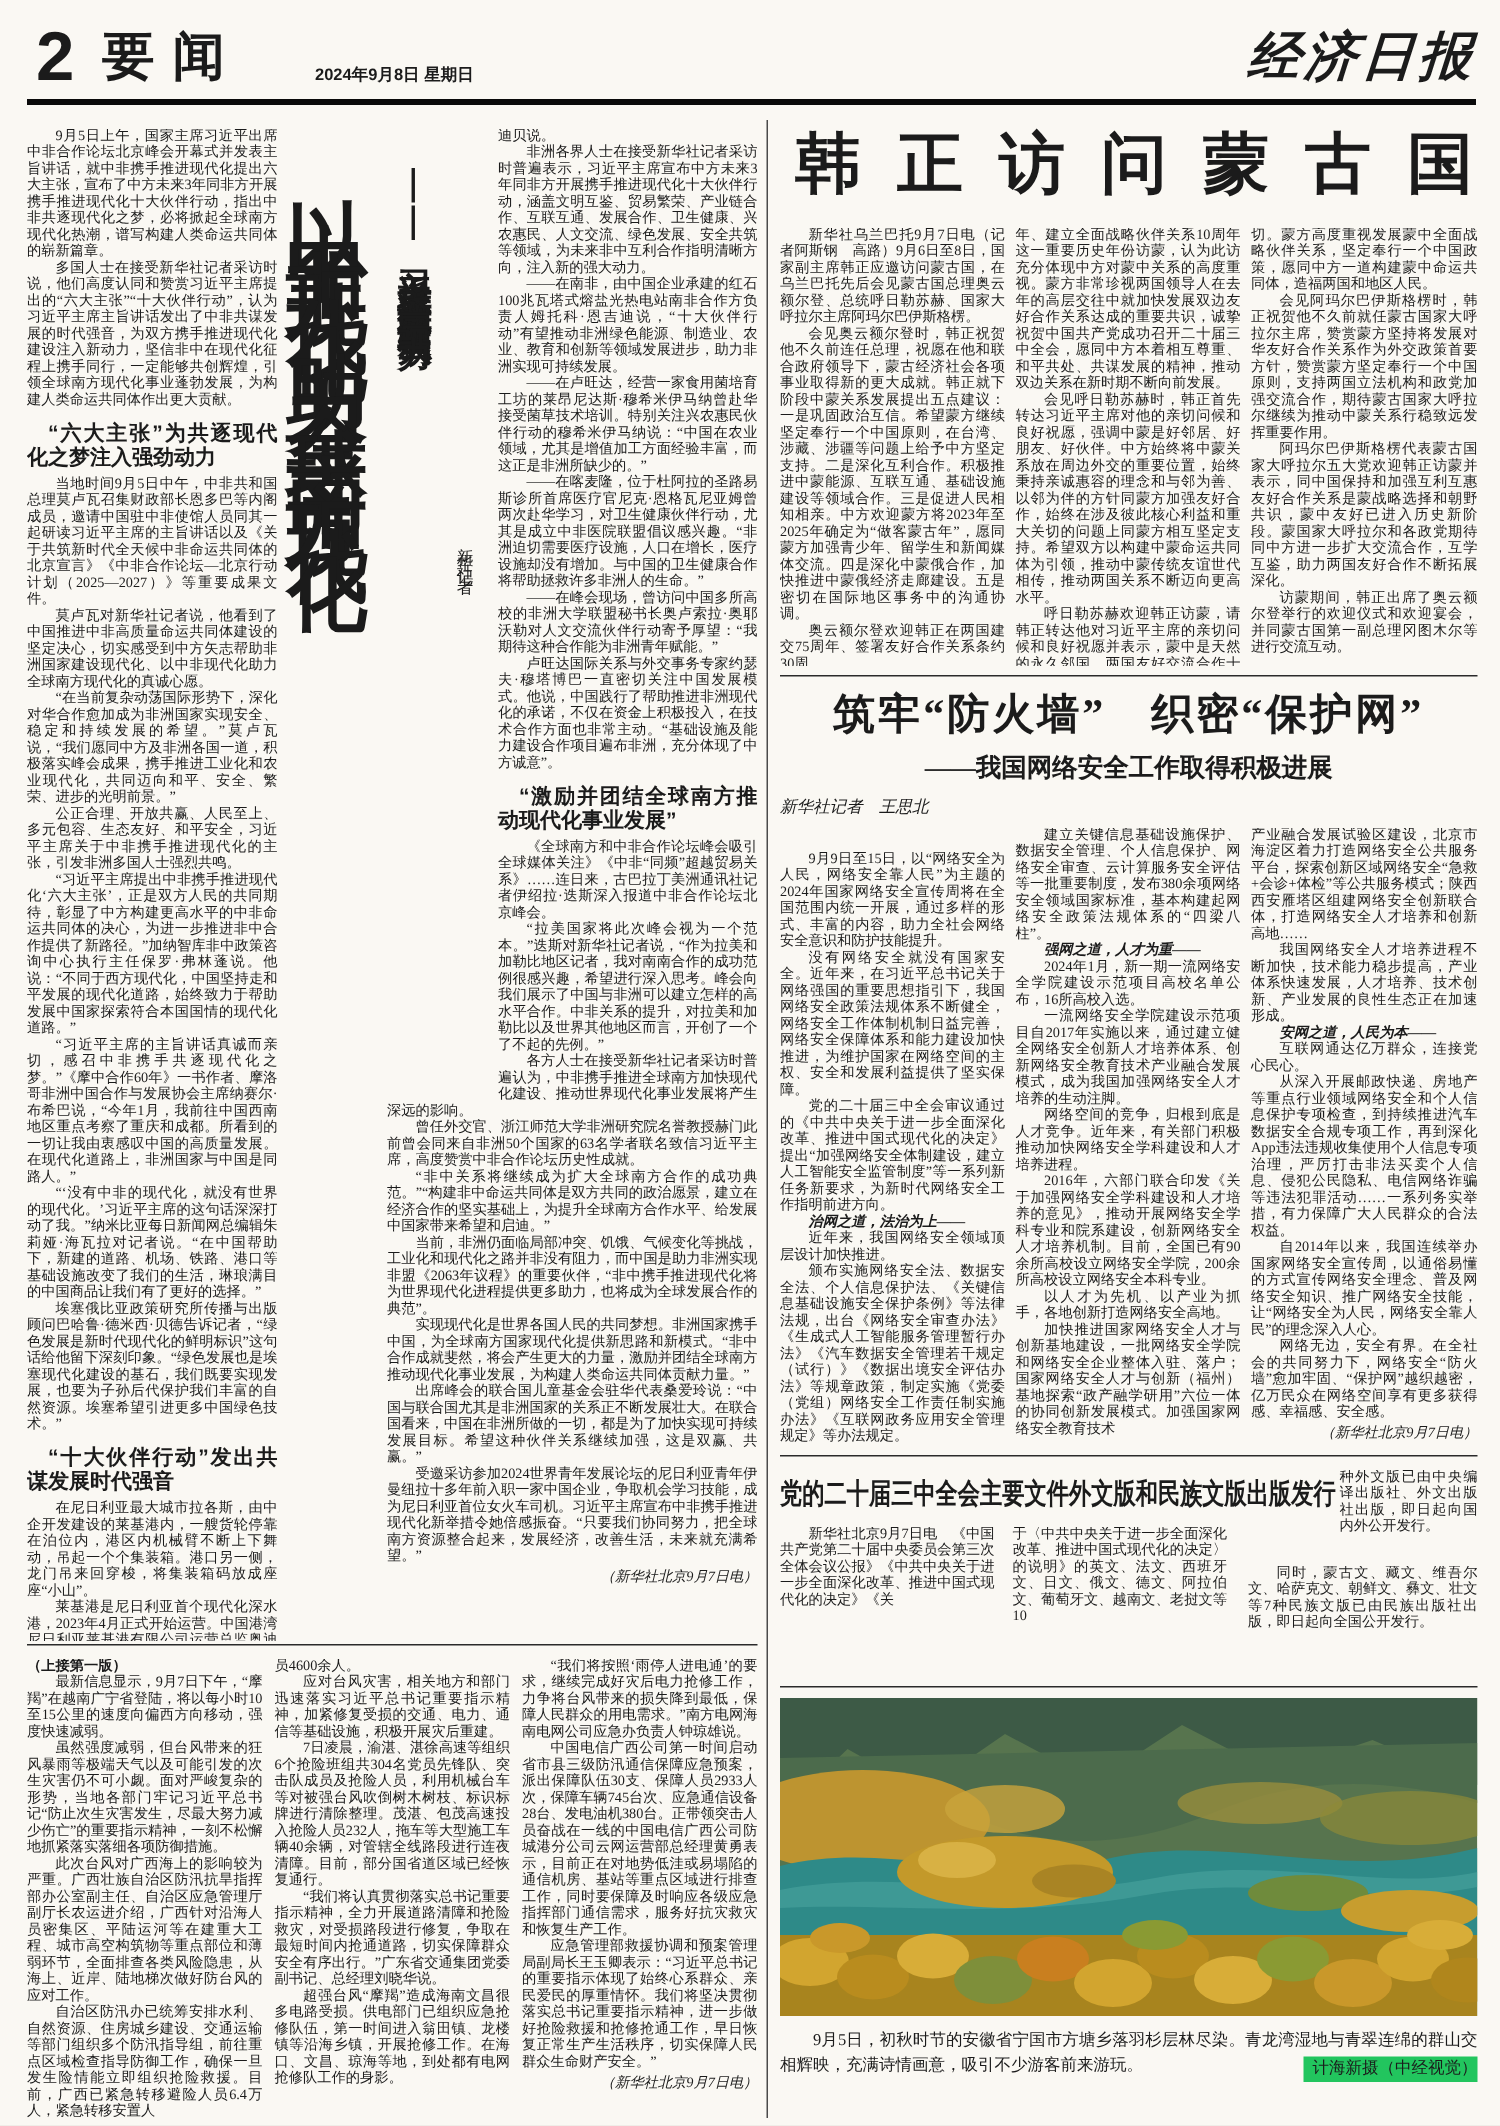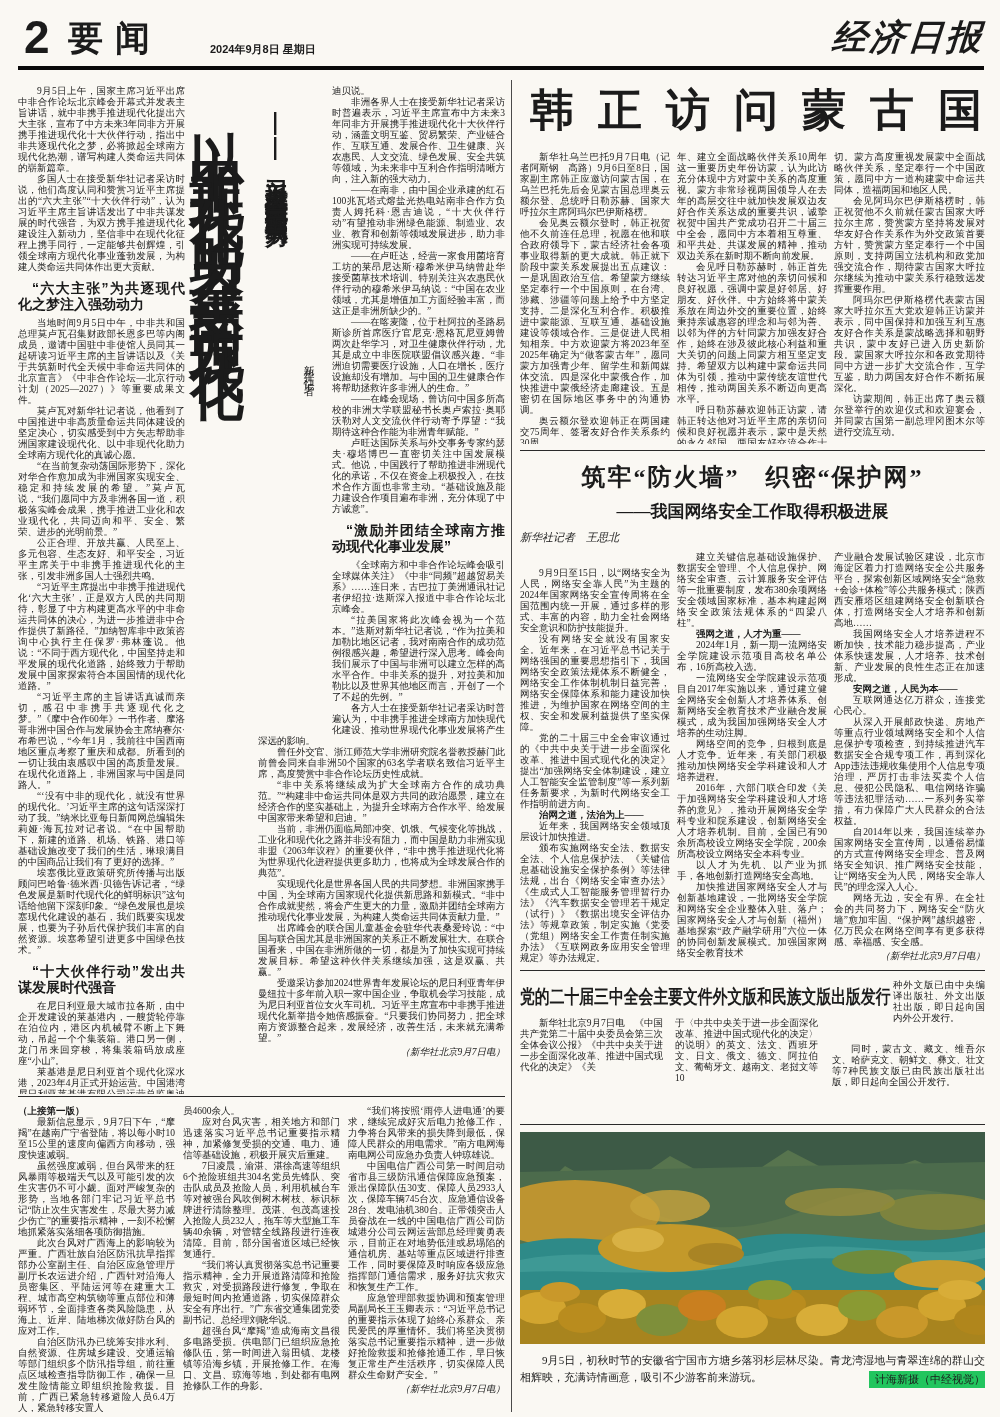--- a/index.html
+++ b/index.html
@@ -15,41 +15,41 @@
   .masthead{position:absolute;right:16px;top:14px;font-size:35px;font-weight:700;
             font-style:italic;letter-spacing:3px;transform:skewX(-4deg);}
   .rule-head{position:absolute;left:18px;top:66px;width:966px;height:4px;background:#0a0a0a;}
   .hr{position:absolute;height:1px;background:#2a2a2a;}
   .vrule{position:absolute;left:511px;top:80px;width:1px;height:1332px;background:#4a4a4a;}
   
   .col{position:absolute;font-size:9.5px;line-height:11px;text-align:justify;overflow:hidden;}
   .col p{margin:0;text-indent:2em;}
   .col p.i-c,.col p.i-n{text-indent:0;}
   .col p.i-n{font-weight:700;}
-  .col p.i-b{font-weight:700;}
+  .col p.i-b{font-weight:700;font-style:italic;}
   .col p.i-d{text-align:right;font-style:italic;margin-top:3px;text-indent:0;}
   .col h3.i-h{font-family:"Liberation Sans",sans-serif;font-weight:700;font-size:14px;
               line-height:16px;margin:7px 0 6px 0;text-indent:1em;}
   
   .lead-headline{position:absolute;left:186px;top:88px;width:64px;height:1002px;
                  writing-mode:vertical-rl;font-family:"Liberation Sans",sans-serif;
                  font-size:54px;font-weight:900;letter-spacing:17px;line-height:64px;overflow:hidden;}
   .lead-subhead{position:absolute;left:256px;top:112px;width:42px;height:612px;
                 writing-mode:vertical-rl;font-family:"Liberation Sans",sans-serif;
                 font-size:23px;font-weight:700;letter-spacing:2px;line-height:42px;overflow:hidden;}
   .lead-byline{position:absolute;left:300px;top:356px;width:16px;height:80px;
                writing-mode:vertical-rl;font-size:11px;letter-spacing:5px;}
   .float-spacer{float:left;width:74px;height:642px;}
   
   .mn-headline{position:absolute;left:520px;top:82px;width:465px;height:56px;
                font-family:"Liberation Sans",sans-serif;font-size:44px;font-weight:900;
                letter-spacing:24px;padding-left:10px;white-space:nowrap;overflow:hidden;line-height:56px;}
   
   .sec-headline{position:absolute;left:520px;top:458px;width:465px;text-align:center;
-                font-size:24px;font-weight:900;letter-spacing:2px;line-height:38px;}
+                font-size:28px;font-weight:900;letter-spacing:2px;line-height:38px;}
   .sec-subhead{position:absolute;left:520px;top:500px;width:465px;text-align:center;
                font-size:17px;font-weight:700;line-height:24px;}
   .sec-byline{position:absolute;left:520px;top:530px;width:465px;text-align:left;
               font-size:11px;font-style:italic;}
   
   .pl-headline{position:absolute;left:520px;top:984px;width:465px;
                font-family:"Liberation Sans",sans-serif;font-size:19px;font-weight:900;
                white-space:nowrap;transform:scaleX(0.78);transform-origin:left top;line-height:26px;}
   
   .photo{position:absolute;left:520px;top:1132px;width:465px;height:212px;overflow:hidden;}

